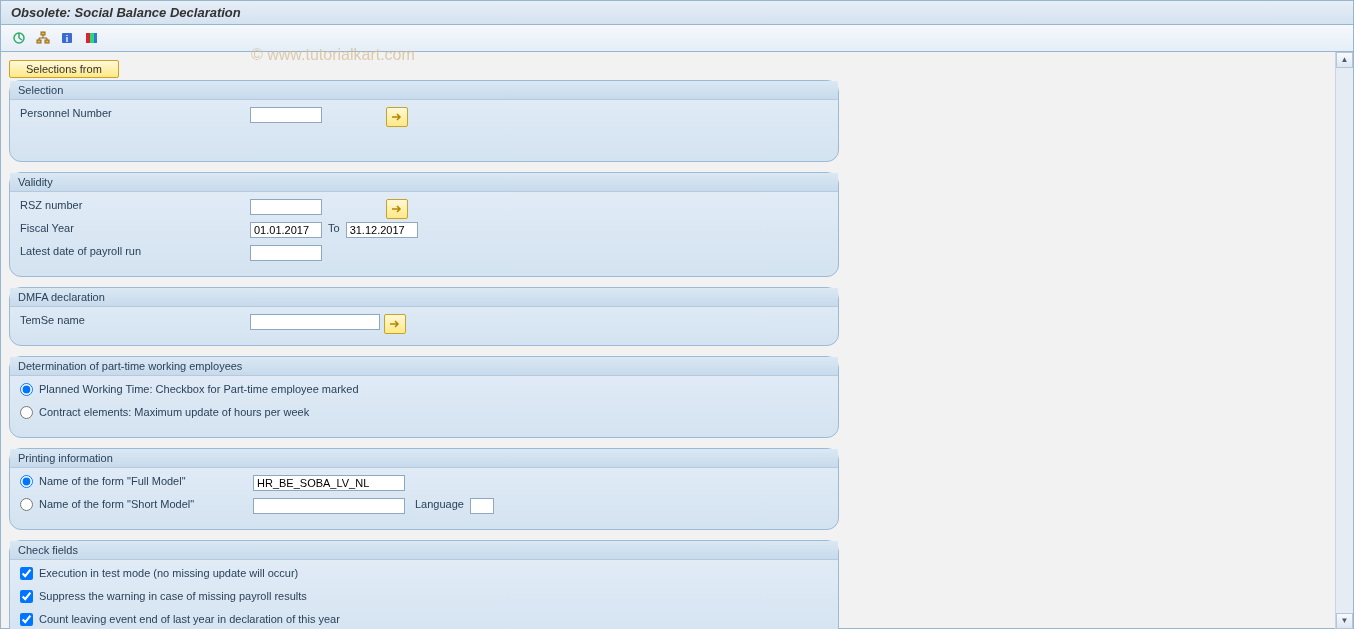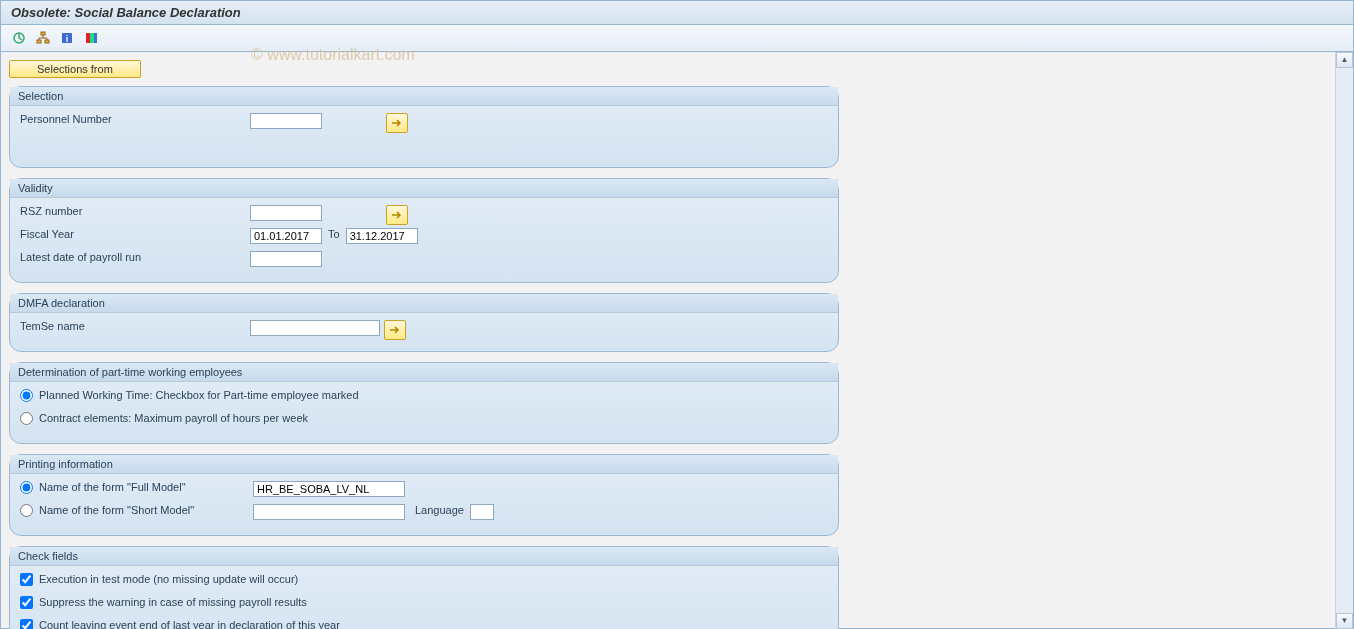--- a/index.html
+++ b/index.html
@@ -73,25 +73,25 @@
     color:#4a5b72;
     cursor:pointer;
   }
   .right-scroll .up { top:0; }
   .right-scroll .down { bottom:0; }
   .yellow-btn {
     display:inline-block;
     background: linear-gradient(#fff8da, #ffe985);
     border: 1px solid #c9a227;
     border-radius: 2px;
-    padding: 2px 27px;
+    padding: 2px 16px;
     font-size: 11px;
     color:#333;
     cursor:pointer;
-    margin-bottom: 8px;
+    margin-bottom: 2px;
   }
   .group {
     border: 1px solid #9db9d4;
     background: linear-gradient(#e3edf7,#d4e3f1);
     border-radius: 12px;
     margin-bottom: 10px;
     width: 830px;
   }
   .group-head {
     background: linear-gradient(#dbe8f4,#c7daec);
@@ -266,21 +266,21 @@
       
       <div class="group">
         <div class="group-head">Determination of part-time working employees</div>
         <div class="group-body">
           <div class="row">
             <input type="radio" name="pt" class="radio" checked="" style="">
             <span class="radio-lbl">Planned Working Time: Checkbox for Part-time employee marked</span>
           </div>
           <div class="row">
             <input type="radio" name="pt" class="radio" style="">
-            <span class="radio-lbl">Contract elements: Maximum payroll of hours per week</span>
+            <span class="radio-lbl">Contract elements: Maximum update of hours per week</span>
           </div>
         </div>
       </div>
 
       
       <div class="group">
         <div class="group-head">Printing information</div>
         <div class="group-body">
           <div class="row">
             <input type="radio" name="pr" class="radio" checked="" style="">

